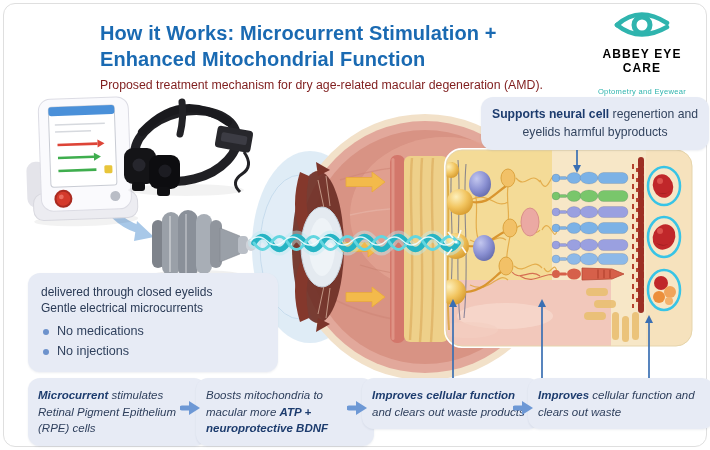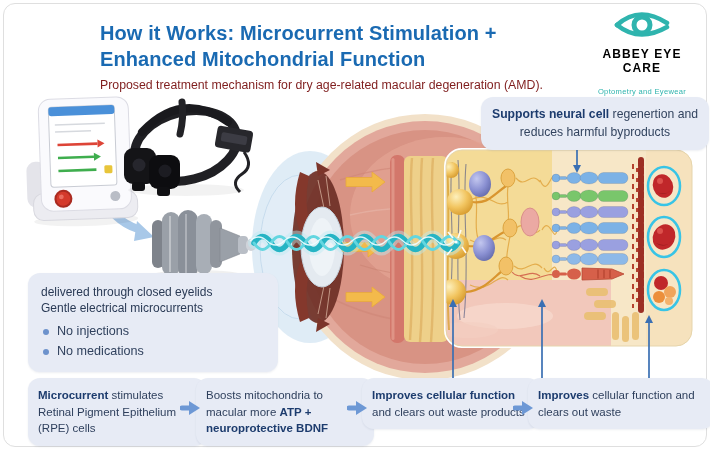--- a/index.html
+++ b/index.html
@@ -22,21 +22,21 @@
   .co-left .lead{color:#2a3a55;}
   .bullets{margin-top:7px;}
   .bullet-row{display:flex;align-items:center;margin:3px 0;font-size:12.6px;color:#31425e;}
   .dot{width:6px;height:6px;border-radius:50%;background:#6d92cc;margin:0 8px 0 2px;flex:0 0 auto;}
   .co-supports{left:481px;top:97px;width:212px;padding:9px 8px;font-size:12.2px;
                line-height:1.45;text-align:center;color:#33445f;}
   b.navy, .co-supports b, .flow-box b{color:#1d3c6e;font-weight:bold;}
   
   .flow-box{position:absolute;top:378px;background:#e7ebf5;border-radius:12px;
             padding:9px 10px;font-size:11.5px;line-height:1.45;color:#2e3f5c;
-            box-shadow:0 1px 2px rgba(30,50,90,.08);z-index:2;}
+            box-shadow:0 1px 2px rgba(30,50,90,.08);z-index:2;font-style:italic;}
   .fb1{left:28px;width:158px;}
   .fb2{left:196px;width:158px;}
   .fb3{left:362px;width:158px;}
   .fb4{left:528px;width:166px;}
   .flow-arrow{position:absolute;top:399px;z-index:3;line-height:0;}
   .fa1{left:180px;} .fa2{left:347px;} .fa3{left:513px;}
 </style>
 </head>
 <body>
 
@@ -275,31 +275,31 @@
   <div class="name">ABBEY EYE CARE</div>
   <div class="tagline">Optometry and Eyewear</div>
 </div>
 
 <div class="callout co-left">
   <div class="lead">delivered through closed eyelids</div>
   <div class="lead">Gentle electrical microcurrents</div>
   <div class="bullets">
     <div class="bullet-row">
       <span class="dot"></span>
-      <span>No injections</span>
+      <span>No medications</span>
     </div>
     <div class="bullet-row">
       <span class="dot"></span>
-      <span>No medications</span>
+      <span>No injections</span>
     </div>
   </div>
 </div>
 
 <div class="callout co-supports">
-  <b>Supports neural cell</b><span> regenertion and reduces harmful byproducts</span>
+  <b>Supports neural cell</b><span> regenertion and eyelids harmful byproducts</span>
 </div>
 
 <div class="flow-box fb1">
   <span></span><b>Microcurrent</b><span> stimulates Retinal Pigment Epithelium (RPE) cells</span>
 </div>
 <div class="flow-box fb2">
   <span>Boosts mitochondria to macular more </span><b>ATP + neuroprotective BDNF</b><span></span>
 </div>
 <div class="flow-box fb3">
   <span></span><b>Improves cellular function</b><span> and clears out waste products</span>

